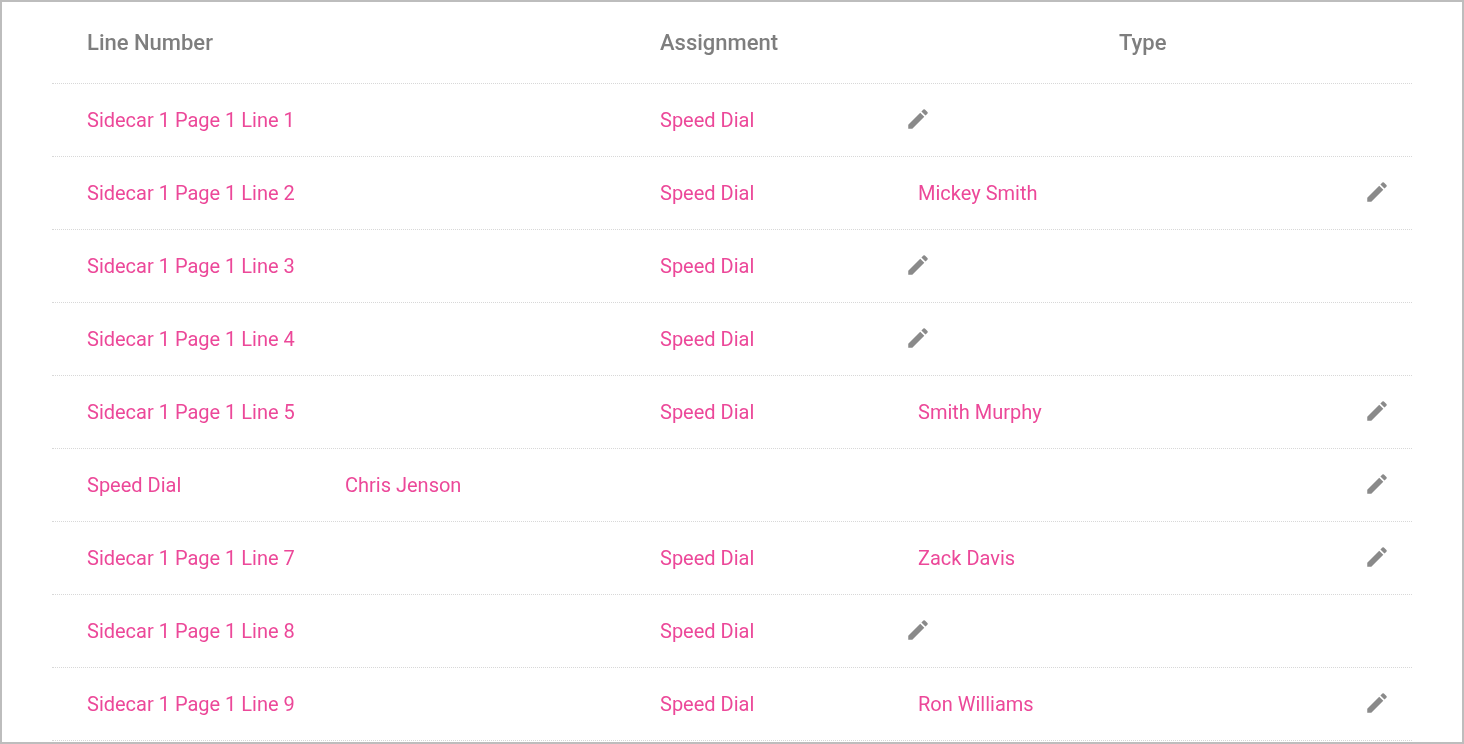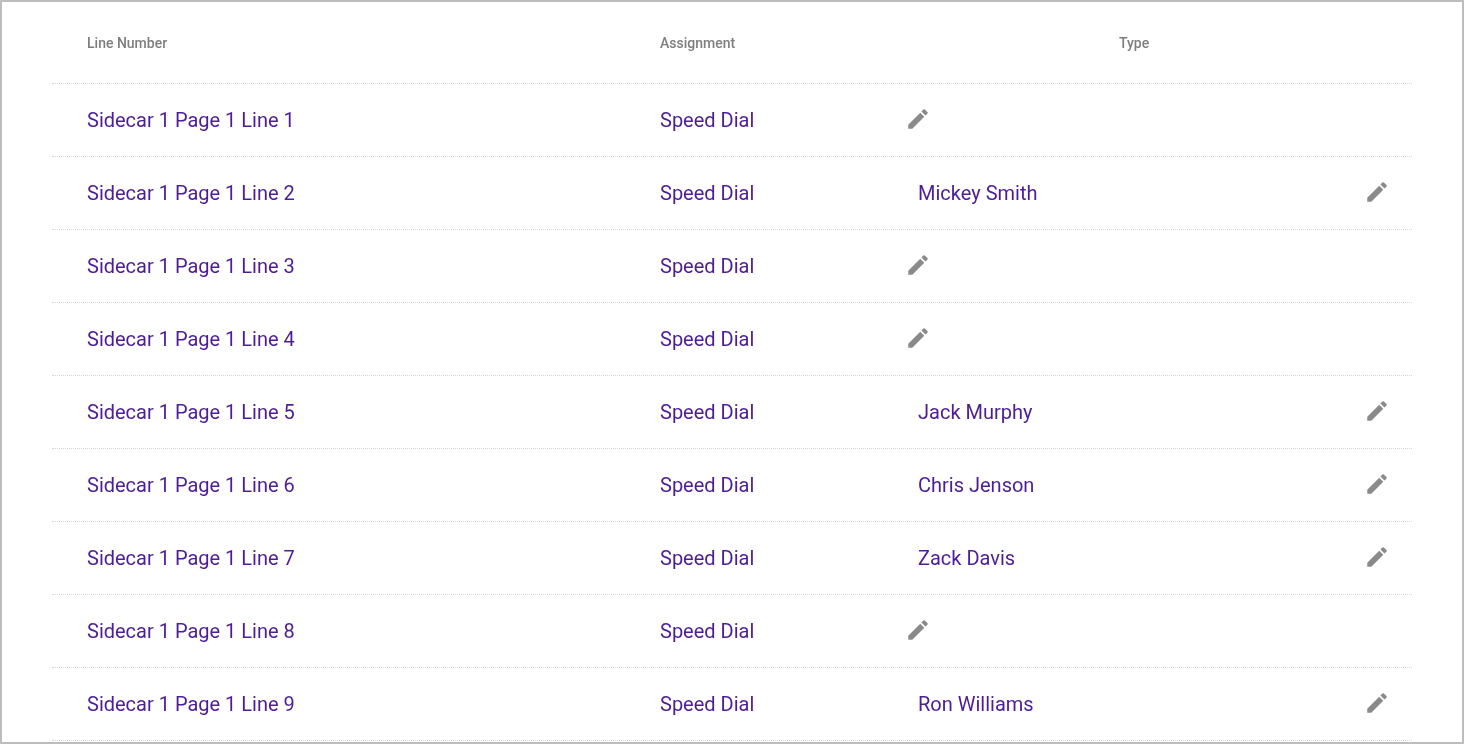--- a/index.html
+++ b/index.html
@@ -43,25 +43,25 @@
       flex: 1 1 auto;
     }
     .col-action {
       flex: 0 0 70px;
       display: flex;
       justify-content: center;
       align-items: center;
     }
     .header-text {
       color: #7e7e7e;
-      font-size: 14px;
+      font-size: 22px;
       font-weight: 500;
     }
     .cell-text {
-      color: #4c1d95;
+      color: #ec4899;
       font-size: 20px;
       font-weight: 400;
     }
     .edit-btn {
       width: 36px;
       height: 36px;
       border: none;
       background: transparent;
       cursor: pointer;
       display: flex;
@@ -127,31 +127,30 @@
           <button class="edit-btn" type="button">
             <span><svg viewBox="0 0 24 24">
                 <path d="M3 17.25V21h3.75L17.81 9.94l-3.75-3.75L3 17.25zM20.71 7.04a1 1 0 0 0 0-1.41l-2.34-2.34a1 1 0 0 0-1.41 0l-1.83 1.83 3.75 3.75 1.83-1.83z"></path>
               </svg></span>
           </button>
         </div>
       </div>
       <div class="table-row">
         <div class="col col-line-number cell-text">Sidecar 1 Page 1 Line 5</div>
         <div class="col col-type cell-text">Speed Dial</div>
-        <div class="col col-assignment cell-text">Jack Murphy</div>
+        <div class="col col-assignment cell-text">Smith Murphy</div>
         <div class="col-action">
           <button class="edit-btn" type="button">
             <span><svg viewBox="0 0 24 24">
                 <path d="M3 17.25V21h3.75L17.81 9.94l-3.75-3.75L3 17.25zM20.71 7.04a1 1 0 0 0 0-1.41l-2.34-2.34a1 1 0 0 0-1.41 0l-1.83 1.83 3.75 3.75 1.83-1.83z"></path>
               </svg></span>
           </button>
         </div>
       </div>
       <div class="table-row">
-        <div class="col col-line-number cell-text">Sidecar 1 Page 1 Line 6</div>
         <div class="col col-type cell-text">Speed Dial</div>
         <div class="col col-assignment cell-text">Chris Jenson</div>
         <div class="col-action">
           <button class="edit-btn" type="button">
             <span><svg viewBox="0 0 24 24">
                 <path d="M3 17.25V21h3.75L17.81 9.94l-3.75-3.75L3 17.25zM20.71 7.04a1 1 0 0 0 0-1.41l-2.34-2.34a1 1 0 0 0-1.41 0l-1.83 1.83 3.75 3.75 1.83-1.83z"></path>
               </svg></span>
           </button>
         </div>
       </div>

